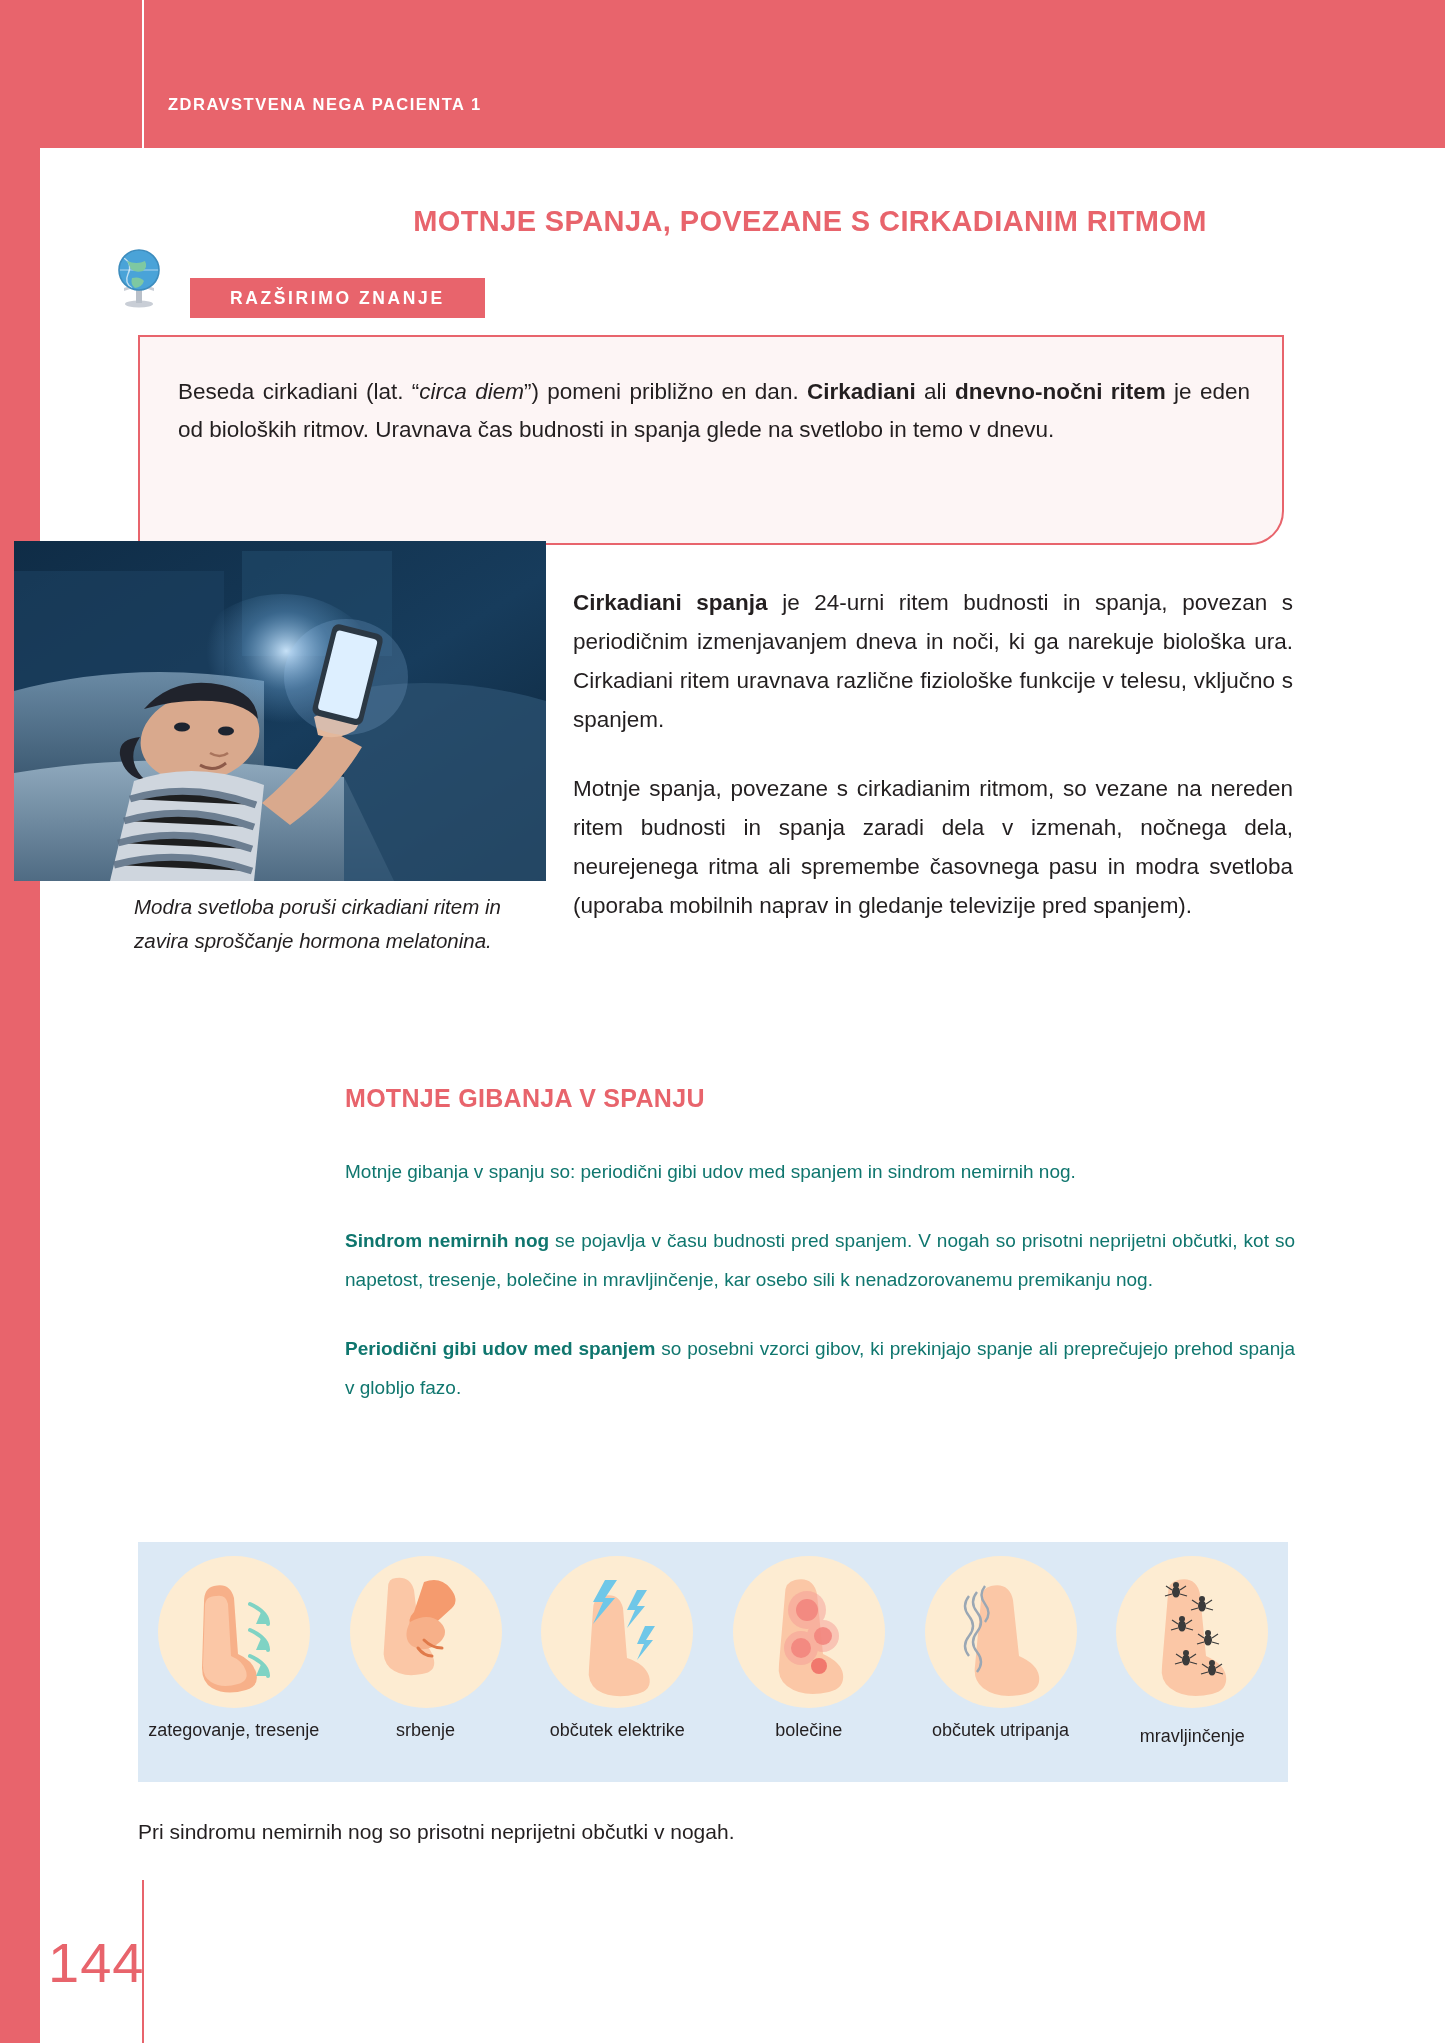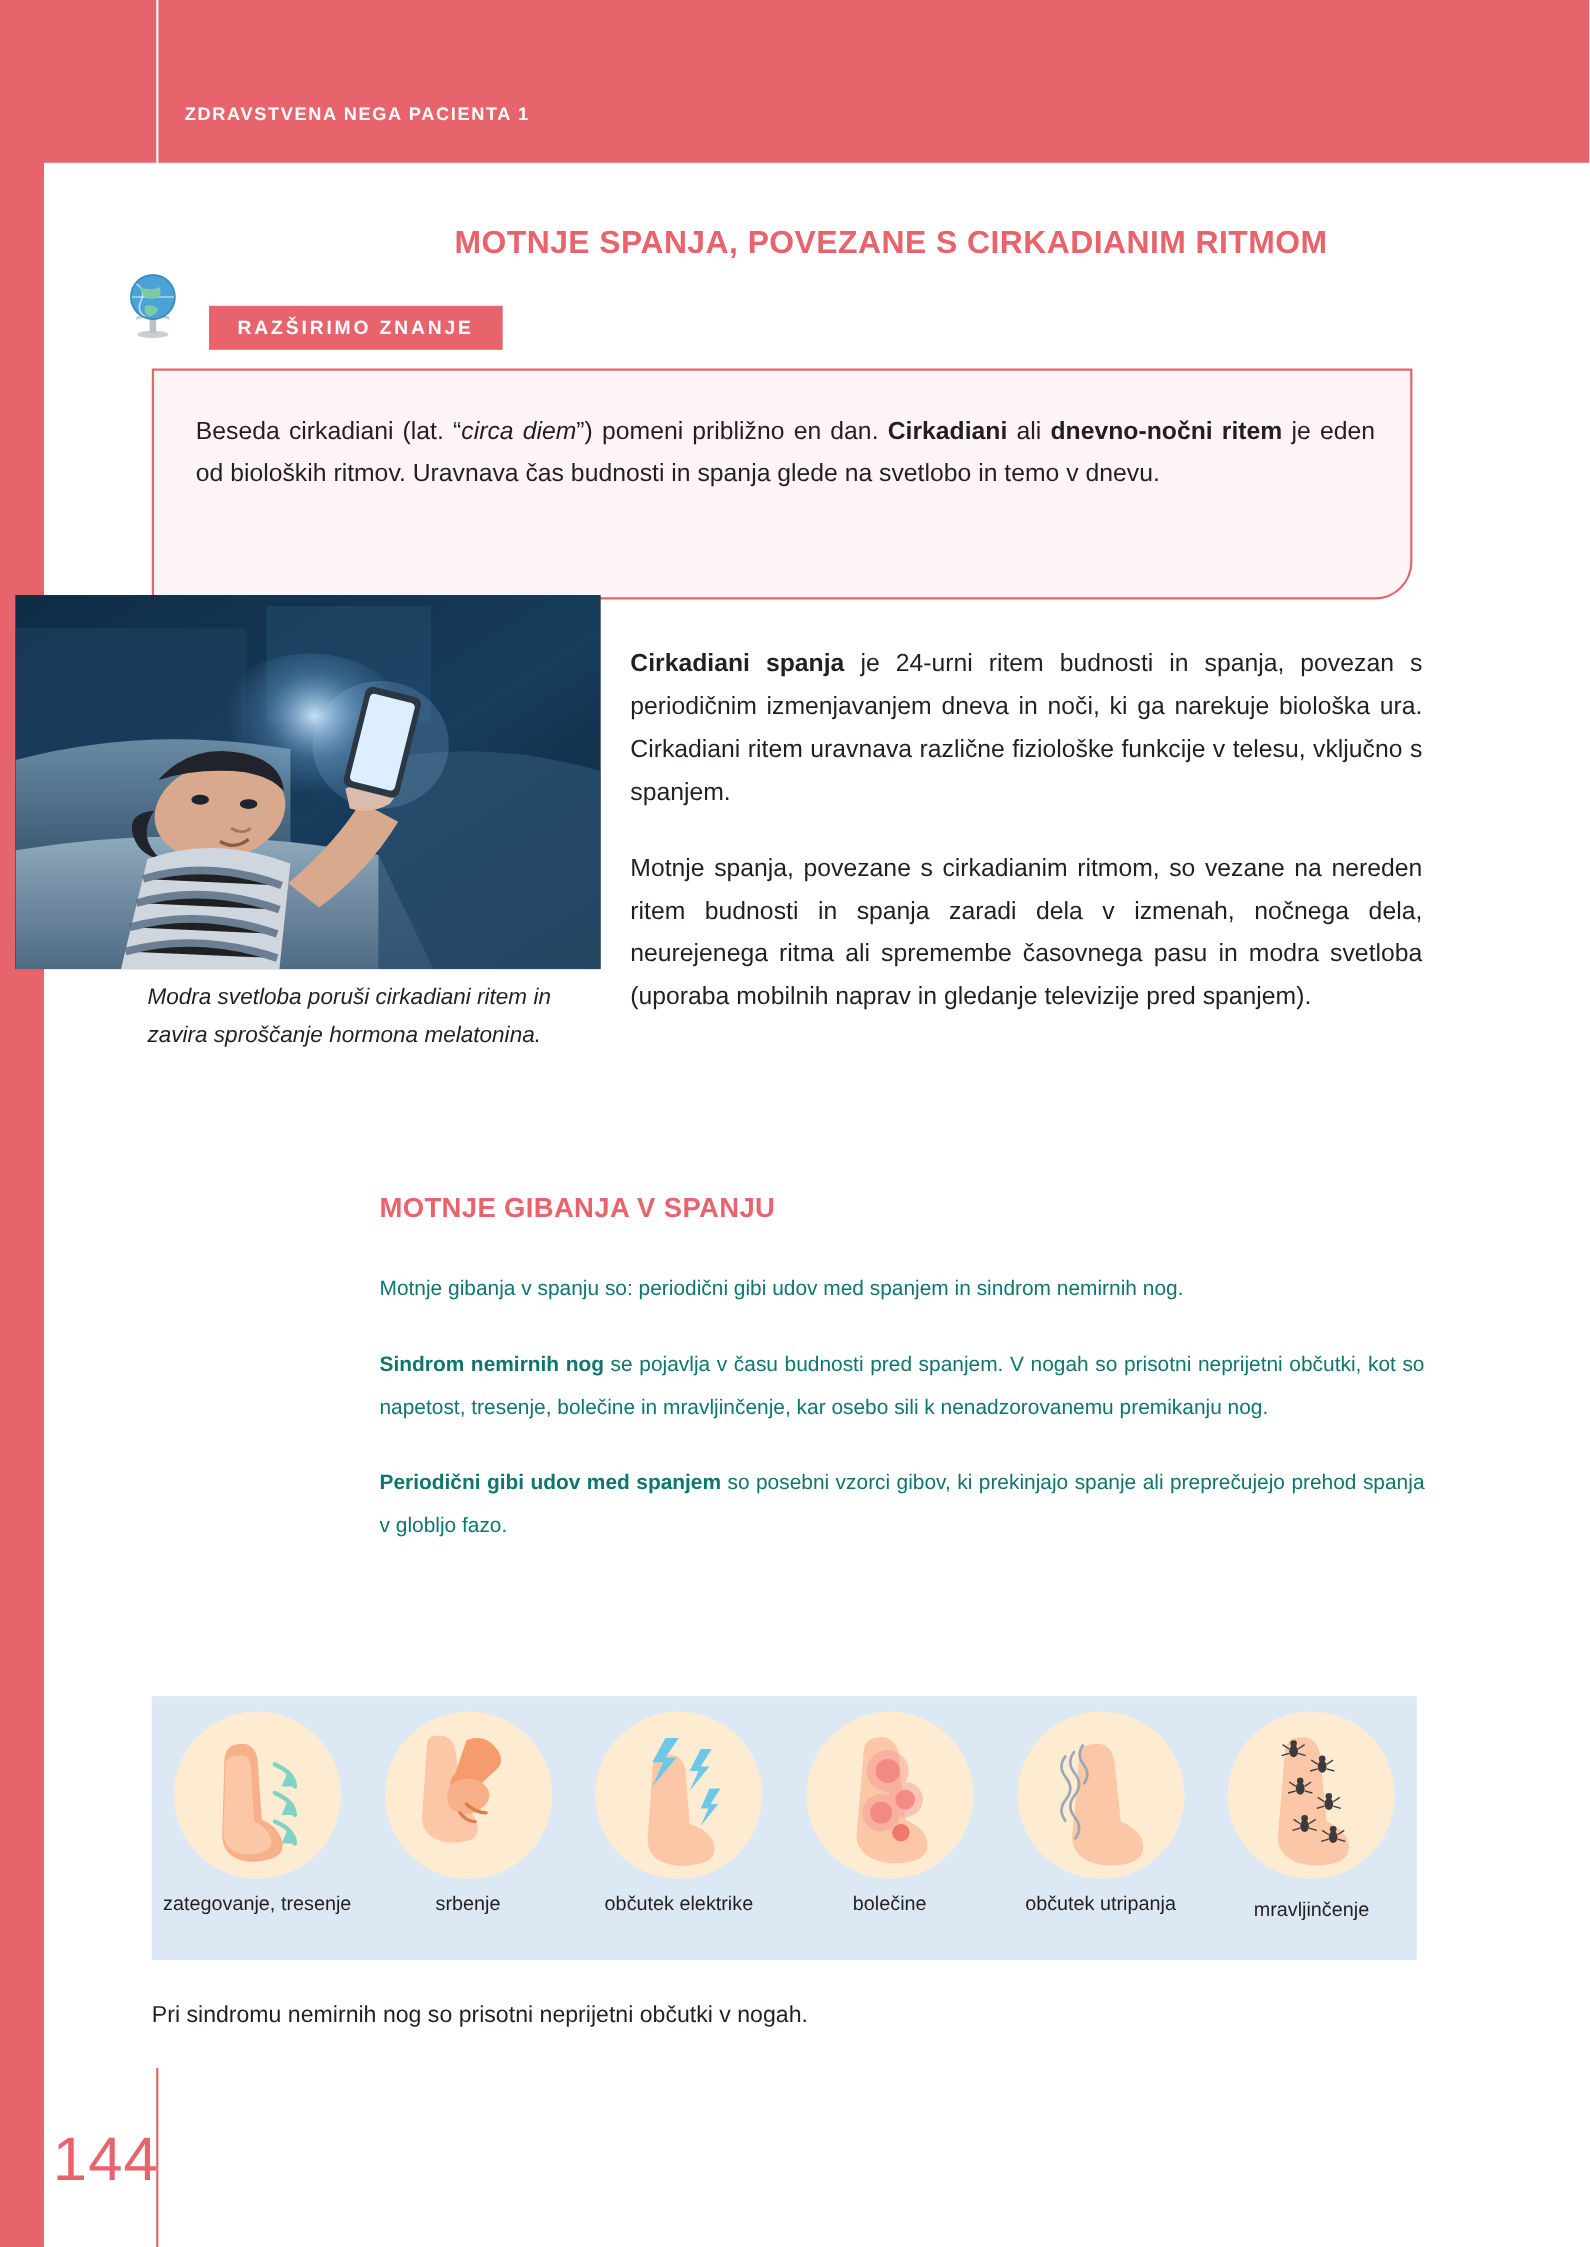--- a/index.html
+++ b/index.html
@@ -75,21 +75,21 @@
     width: 58px;
     height: 62px;
   }
 
   
   .knowledge-chip {
     position: absolute;
     left: 190px;
     top: 278px;
     height: 40px;
-    padding: 0 26px;
+    padding: 0 40px;
     display: flex;
     align-items: center;
     background: #e8646c;
     color: #ffffff;
     font-size: 17.5px;
     font-weight: 700;
     letter-spacing: 2.6px;
   }
 
   

